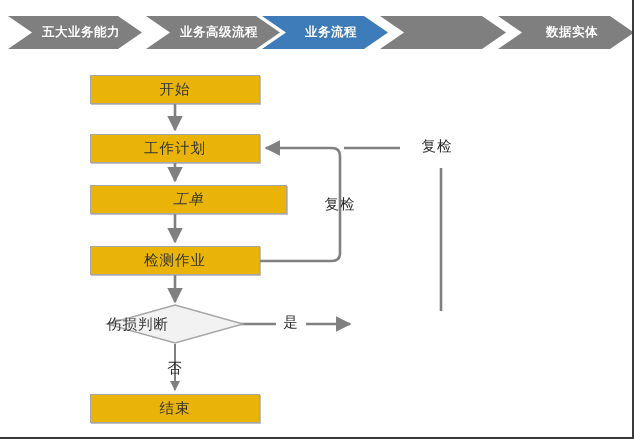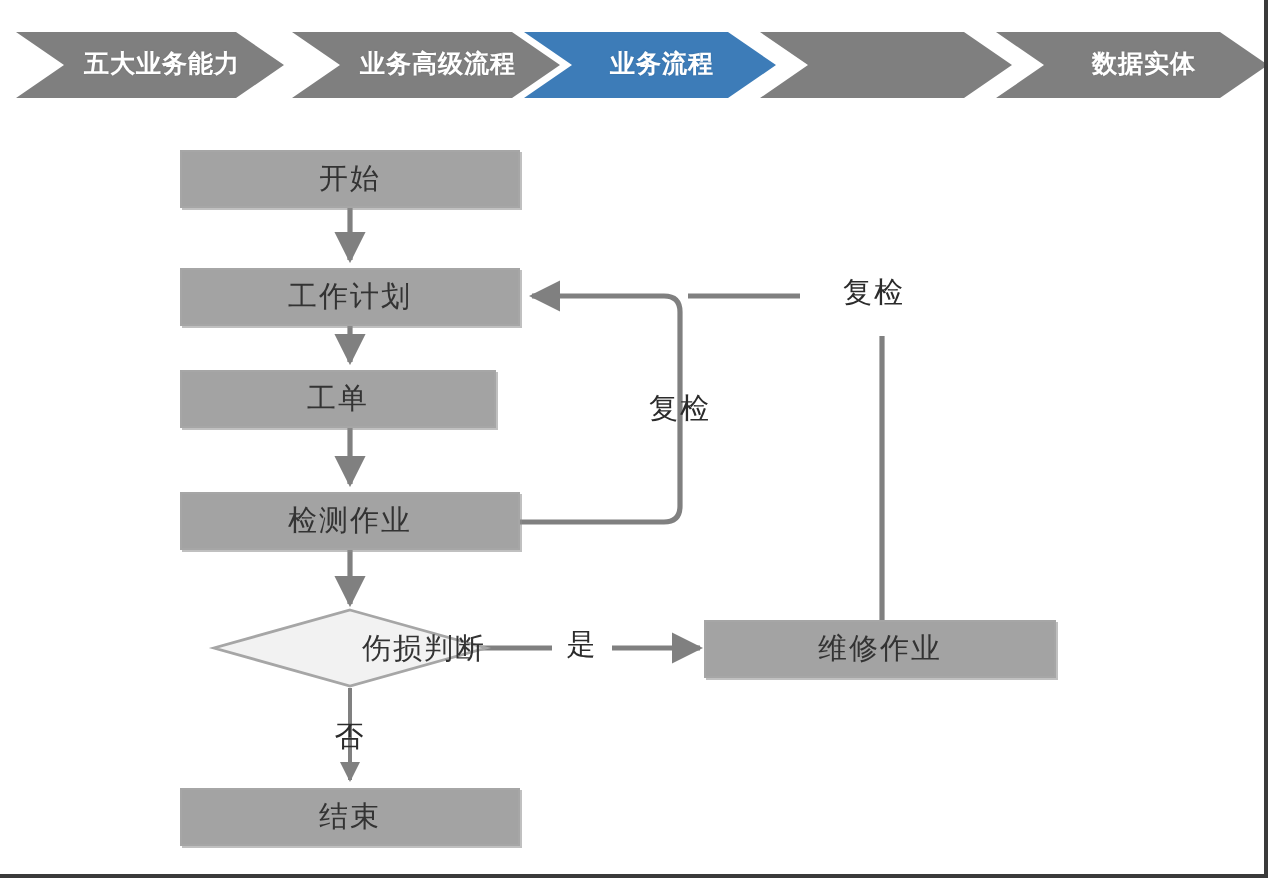--- a/index.html
+++ b/index.html
@@ -57,21 +57,21 @@
   #flow {
     position: absolute;
     left: 0;
     top: 0;
     width: 634px;
     height: 439px;
   }
   .node {
     position: absolute;
     box-sizing: border-box;
-    background: #a3a3a3;
+    background: #eab308;
     border: 1px solid #A6A6A6;
     box-shadow: 1px 1px 0 rgba(140,140,140,0.55);
     display: flex;
     align-items: center;
     justify-content: center;
     color: #333333;
     font-size: 14.5px;
     letter-spacing: 1px;
     white-space: nowrap;
   }
@@ -86,21 +86,21 @@
     justify-content: center;
   }
   .decision-label {
     position: absolute;
     color: #333333;
     font-size: 14.5px;
     letter-spacing: 1px;
     white-space: nowrap;
     display: flex;
     align-items: center;
-    justify-content: flex-end;
+    justify-content: flex-start;
     z-index: 4;
   }
   svg.layer {
     position: absolute;
     left: 0;
     top: 0;
     width: 634px;
     height: 439px;
     overflow: visible;
   }
@@ -174,38 +174,35 @@
     </svg>
 
     <div class="node" style="left:90px; top:75px; width:170px; height:29px;">
       <span>开始</span>
     </div>
 
     <div class="node" style="left:90px; top:134px; width:170px; height:29px;">
       <span>工作计划</span>
     </div>
 
-    <div class="node" style="left:90px; top:185px; width:158px; height:29px;">
+    <div class="node" style="left:90px; top:185px; width:197px; height:29px;font-style:italic;">
       <span>工单</span>
     </div>
 
     <div class="node" style="left:90px; top:246px; width:170px; height:29px;">
       <span>检测作业</span>
     </div>
 
     <svg class="layer">
       <polygon points="175,305 243,324 175,343 107,324" fill="#F2F2F2" stroke="#A6A6A6" stroke-width="1.4"></polygon>
     </svg>
     <div class="decision-label" style="left:107px; top:314px; width:136px; height:20px;">
       <span>伤损判断</span>
     </div>
 
-    <div class="node" style="left:352px; top:310px; width:176px; height:29px;">
-      <span>维修作业</span>
-    </div>
 
     <div class="node" style="left:90px; top:394px; width:170px; height:29px;">
       <span>结束</span>
     </div>
 
     <div class="edge-label" style="left:312px; top:195px; width:56px; height:22px;">
       <span>复检</span>
     </div>
 
     <div class="edge-label" style="left:409px; top:137px; width:56px; height:22px;">

